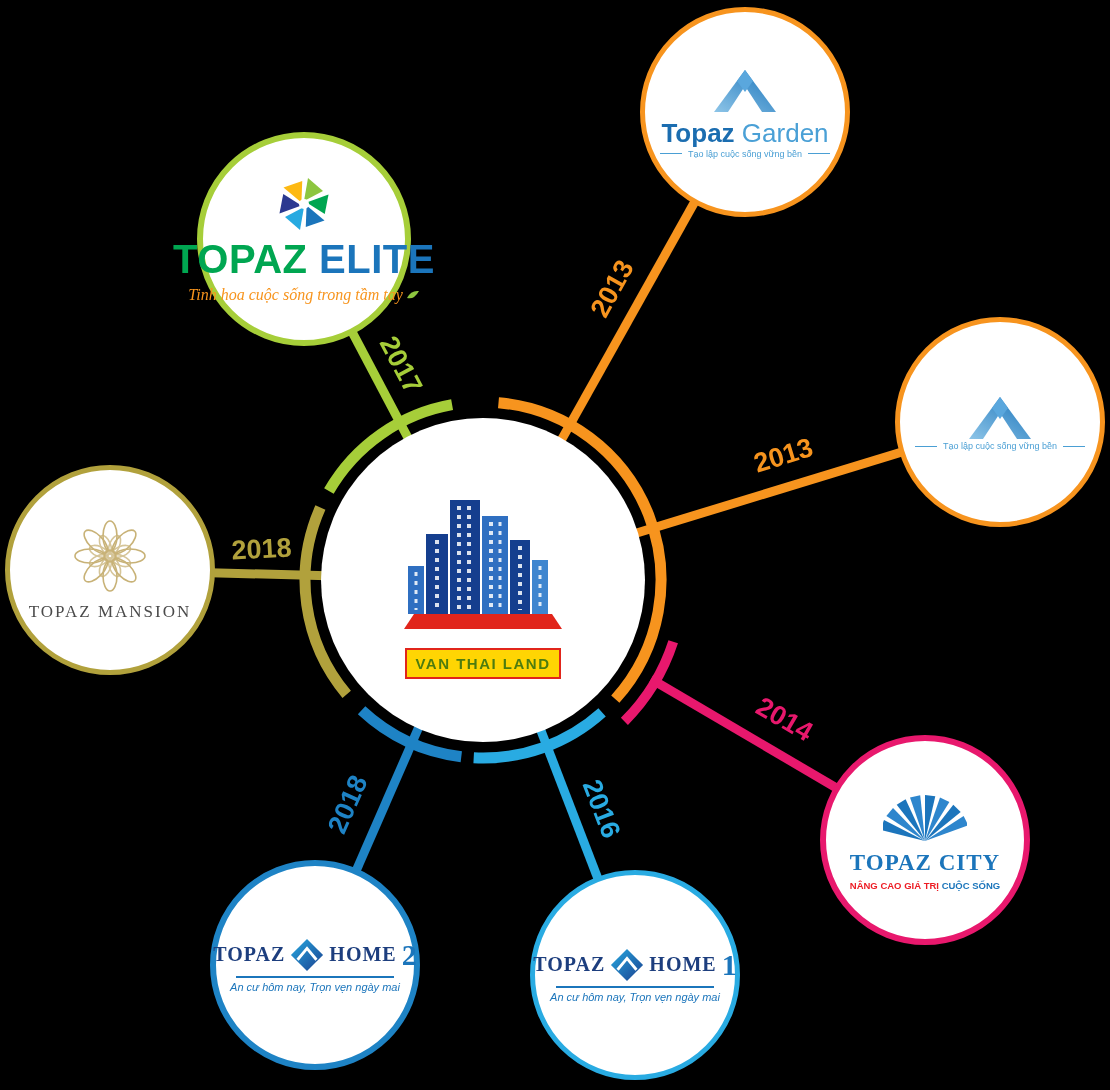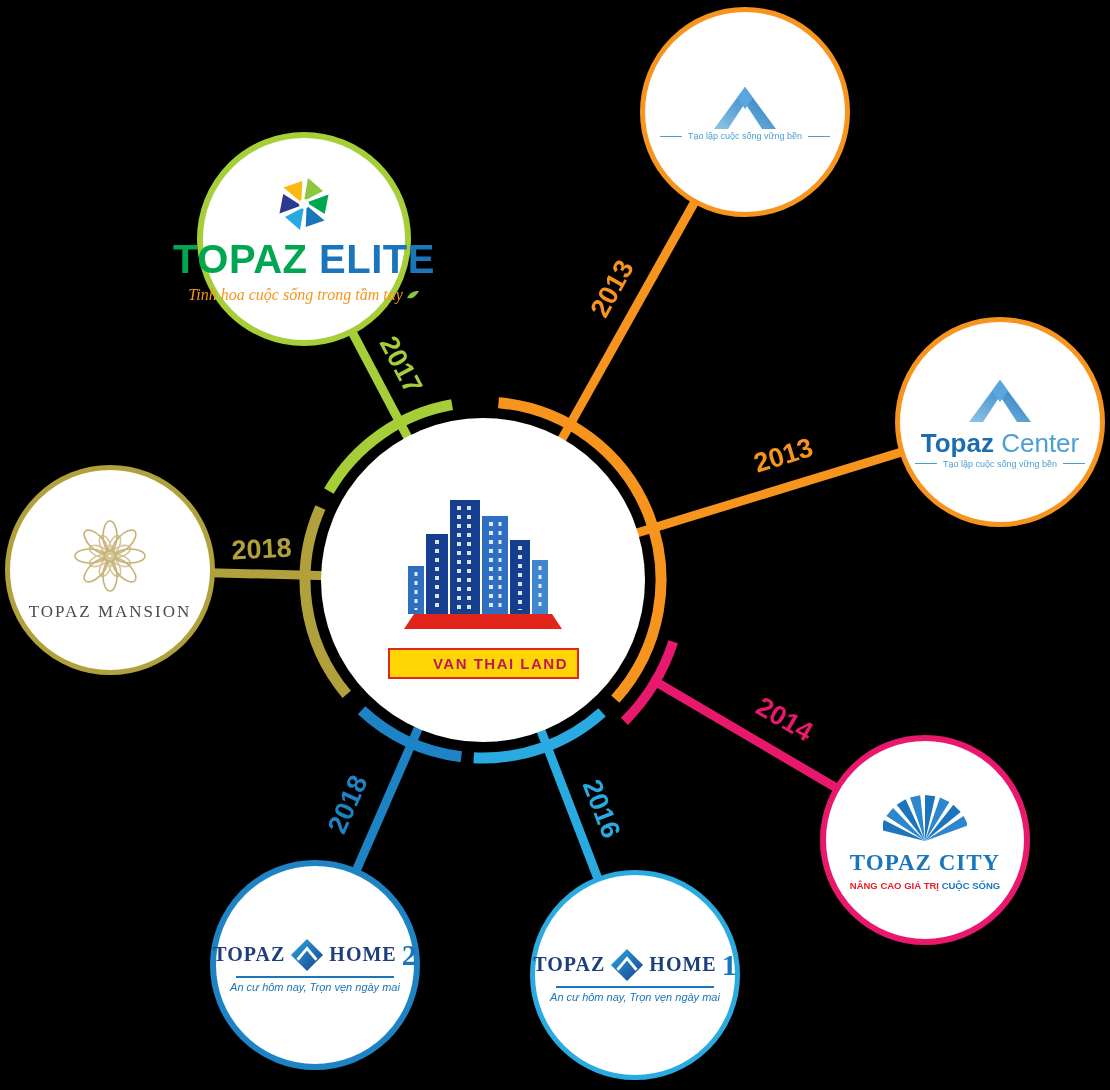--- a/index.html
+++ b/index.html
@@ -3,23 +3,23 @@
 <meta charset="utf-8">
 <style>
   html,body{margin:0;padding:0;background:#000;}
   .stage{position:relative;width:1110px;height:1090px;background:#000;overflow:hidden;
          font-family:"Liberation Sans",sans-serif;}
   .layer{position:absolute;left:0;top:0;width:1110px;height:1090px;}
 
   
   .hub{position:absolute;left:321px;top:418px;width:324px;height:324px;background:#fff;
        border-radius:50%;display:flex;flex-direction:column;align-items:center;justify-content:center;}
-  .hub-banner{width:152px;height:27px;background:#ffd503;border:2px solid #e1251b;color:#be185d;
+  .hub-banner{width:152px;height:27px;background:#ffd503;border:2px solid #e1251b;color:#4d7c0f;
        font-weight:bold;font-size:15px;letter-spacing:1.5px;display:flex;align-items:center;
-       justify-content:center;margin-top:16px;padding-left:35px;}
+       justify-content:center;margin-top:16px;}
 
   
   .node{position:absolute;border-radius:50%;background:#fff;box-sizing:border-box;
         display:flex;flex-direction:column;align-items:center;justify-content:center;text-align:center;}
   .node-garden {left:640px;top:7px;  width:210px;height:210px;border:5px solid #f7941e;}
   .node-elite  {left:197px;top:132px;width:214px;height:214px;border:6px solid #a6ce39;}
   .node-center {left:895px;top:317px;width:210px;height:210px;border:5px solid #f7941e;}
   .node-mansion{left:5px;  top:465px;width:210px;height:210px;border:5px solid #b1a13c;}
   .node-city   {left:820px;top:735px;width:210px;height:210px;border:6px solid #e8186d;}
   .node-home1  {left:530px;top:870px;width:210px;height:210px;border:5px solid #29abe2;}
@@ -121,20 +121,24 @@
       <defs>
           <linearGradient id="gi1" x1="0" y1="1" x2="1" y2="0">
         <stop offset="0" stop-color="#8ec5e8"></stop>
             <stop offset="1" stop-color="#1b75bb"></stop>
       </linearGradient>
         </defs>
       <polygon points="35,4 66,46 4,46" fill="url(#gi1)"></polygon>
       <polygon points="35,20 52,46 18,46" fill="#ffffff"></polygon>
       <polygon points="35,4 43,15 35,26 27,15" fill="#5aa7dd"></polygon>
     </svg>
+    <div class="gname">
+      <span class="gdark">Topaz</span>
+      <span class="glight">Garden</span>
+    </div>
     <div class="gtag">
       <span class="rule"></span>
       <span>Tạo lập cuộc sống vững bền</span>
       <span class="rule"></span>
     </div>
   </div>
 
   <div class="node node-elite">
     <svg width="58" height="58" viewBox="-29 -29 58 58">
       <g>
@@ -164,24 +168,20 @@
       <defs>
           <linearGradient id="gi2" x1="0" y1="1" x2="1" y2="0">
         <stop offset="0" stop-color="#8ec5e8"></stop>
             <stop offset="1" stop-color="#1b75bb"></stop>
       </linearGradient>
         </defs>
       <polygon points="35,4 66,46 4,46" fill="url(#gi2)"></polygon>
       <polygon points="35,20 52,46 18,46" fill="#ffffff"></polygon>
       <polygon points="35,4 43,15 35,26 27,15" fill="#5aa7dd"></polygon>
     </svg>
-    <div class="gname">
-      <span class="gdark">Topaz</span>
-      <span class="glight">Center</span>
-    </div>
     <div class="gtag">
       <span class="rule"></span>
       <span>Tạo lập cuộc sống vững bền</span>
       <span class="rule"></span>
     </div>
   </div>
 
   <div class="node node-mansion">
     <svg width="76" height="76" viewBox="-38 -38 76 76">
       <g stroke="#c8b277" fill="none" stroke-width="1.6">

